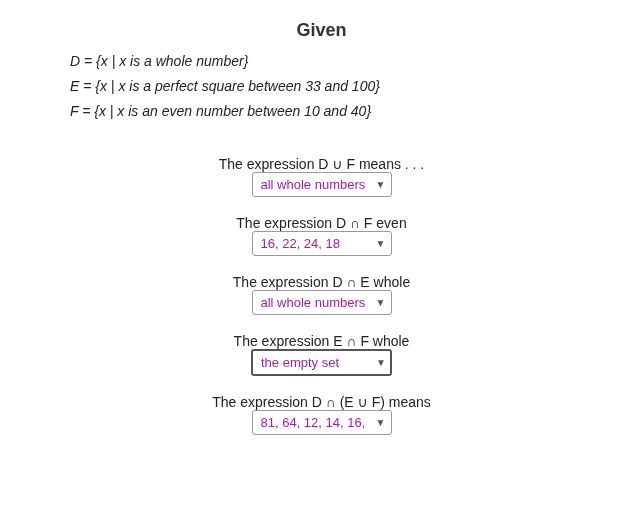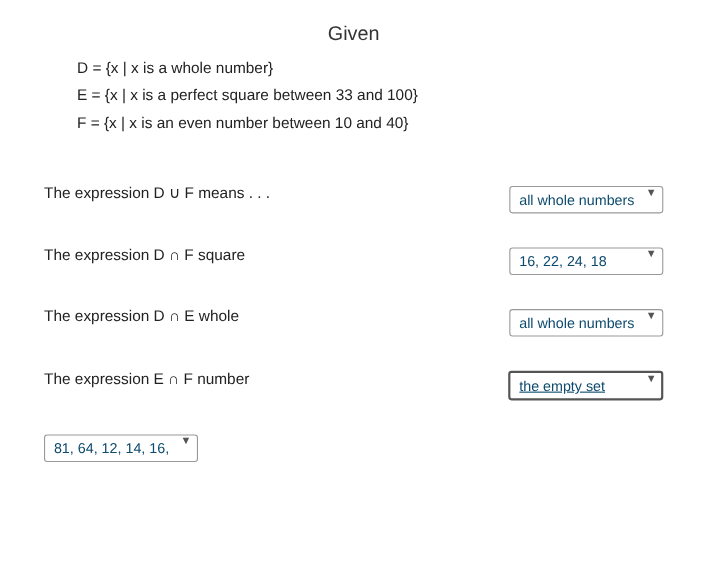--- a/index.html
+++ b/index.html
@@ -14,31 +14,32 @@
       width: 643px;
       min-height: 516px;
       display: flex;
       flex-direction: column;
       align-items: center;
       padding: 20px 30px;
     }
 
     .given-title {
       font-size: 18px;
-      font-weight: normal;
+      font-weight: bold;
       color: #333;
       margin-bottom: 10px;
       align-self: center;
     }
 
     .definitions {
       width: 100%;
       text-align: left;
       margin-bottom: 20px;
       padding-left: 40px;
+      font-style: italic;
     }
 
     .definition-line {
       font-size: 14px;
       color: #222;
       margin-bottom: 4px;
       line-height: 1.5;
     }
 
     .expression-rows {
@@ -48,20 +49,21 @@
       gap: 18px;
       margin-top: 10px;
     }
 
     .expression-row {
       display: flex;
       align-items: center;
       justify-content: space-between;
       width: 100%;
       padding: 0 10px;
+      flex-direction: column;
     }
 
     .expression-label {
       font-size: 14px;
       color: #222;
       flex: 1;
     }
 
     .dropdown-wrapper {
       display: flex;
@@ -69,39 +71,37 @@
       position: relative;
     }
 
     .dropdown-select {
       appearance: none;
       -webkit-appearance: none;
       border: 1px solid #999;
       border-radius: 3px;
       padding: 4px 24px 4px 8px;
       font-size: 13px;
-      color: #0c4a6e;
+      color: #a21caf;
       background: #fff;
       cursor: pointer;
       min-width: 140px;
       outline: none;
-      margin-top: 13px;
     }
 
     .dropdown-arrow {
       position: absolute;
       right: 6px;
       pointer-events: none;
       font-size: 10px;
       color: #555;
     }
 
     .highlighted {
       border: 2px solid #555;
-      text-decoration: underline;
     }
   </style>
 </head>
 <body>
 
 <div class="given-title">Given</div>
 
 <div class="definitions">
   <div class="definition-line">D = {x | x is a whole number}</div>
   <div class="definition-line">E = {x | x is a perfect square between 33 and 100}</div>
@@ -110,39 +110,40 @@
 
 <div class="expression-rows" id="expression-rows">
 <div class="expression-row">
       <div class="expression-label">The expression D ∪ F means . . .</div>
       <div class="dropdown-wrapper">
         <select class="dropdown-select"><option value="all whole numbers">all whole numbers</option><option value="16, 22, 24, 18">16, 22, 24, 18</option><option value="the empty set">the empty set</option><option value="81, 64, 12, 14, 16,">81, 64, 12, 14, 16,</option></select>
         <span class="dropdown-arrow">▼</span>
       </div>
     </div>
     <div class="expression-row">
-      <div class="expression-label">The expression D ∩ F square</div>
+      <div class="expression-label">The expression D ∩ F even</div>
       <div class="dropdown-wrapper">
         <select class="dropdown-select"><option value="all whole numbers">all whole numbers</option><option value="16, 22, 24, 18" selected="">16, 22, 24, 18</option><option value="the empty set">the empty set</option><option value="81, 64, 12, 14, 16,">81, 64, 12, 14, 16,</option></select>
         <span class="dropdown-arrow">▼</span>
       </div>
     </div>
     <div class="expression-row">
       <div class="expression-label">The expression D ∩ E whole</div>
       <div class="dropdown-wrapper">
         <select class="dropdown-select"><option value="all whole numbers">all whole numbers</option><option value="16, 22, 24, 18">16, 22, 24, 18</option><option value="the empty set">the empty set</option><option value="81, 64, 12, 14, 16,">81, 64, 12, 14, 16,</option></select>
         <span class="dropdown-arrow">▼</span>
       </div>
     </div>
     <div class="expression-row">
-      <div class="expression-label">The expression E ∩ F number</div>
+      <div class="expression-label">The expression E ∩ F whole</div>
       <div class="dropdown-wrapper">
         <select class="dropdown-select highlighted"><option value="all whole numbers">all whole numbers</option><option value="16, 22, 24, 18">16, 22, 24, 18</option><option value="the empty set" selected="">the empty set</option><option value="81, 64, 12, 14, 16,">81, 64, 12, 14, 16,</option></select>
         <span class="dropdown-arrow">▼</span>
       </div>
     </div>
     <div class="expression-row">
+      <div class="expression-label">The expression D ∩ (E ∪ F) means</div>
       <div class="dropdown-wrapper">
         <select class="dropdown-select"><option value="all whole numbers">all whole numbers</option><option value="16, 22, 24, 18">16, 22, 24, 18</option><option value="the empty set">the empty set</option><option value="81, 64, 12, 14, 16," selected="">81, 64, 12, 14, 16,</option></select>
         <span class="dropdown-arrow">▼</span>
       </div>
     </div>
   </div>
 
 </body></html>

